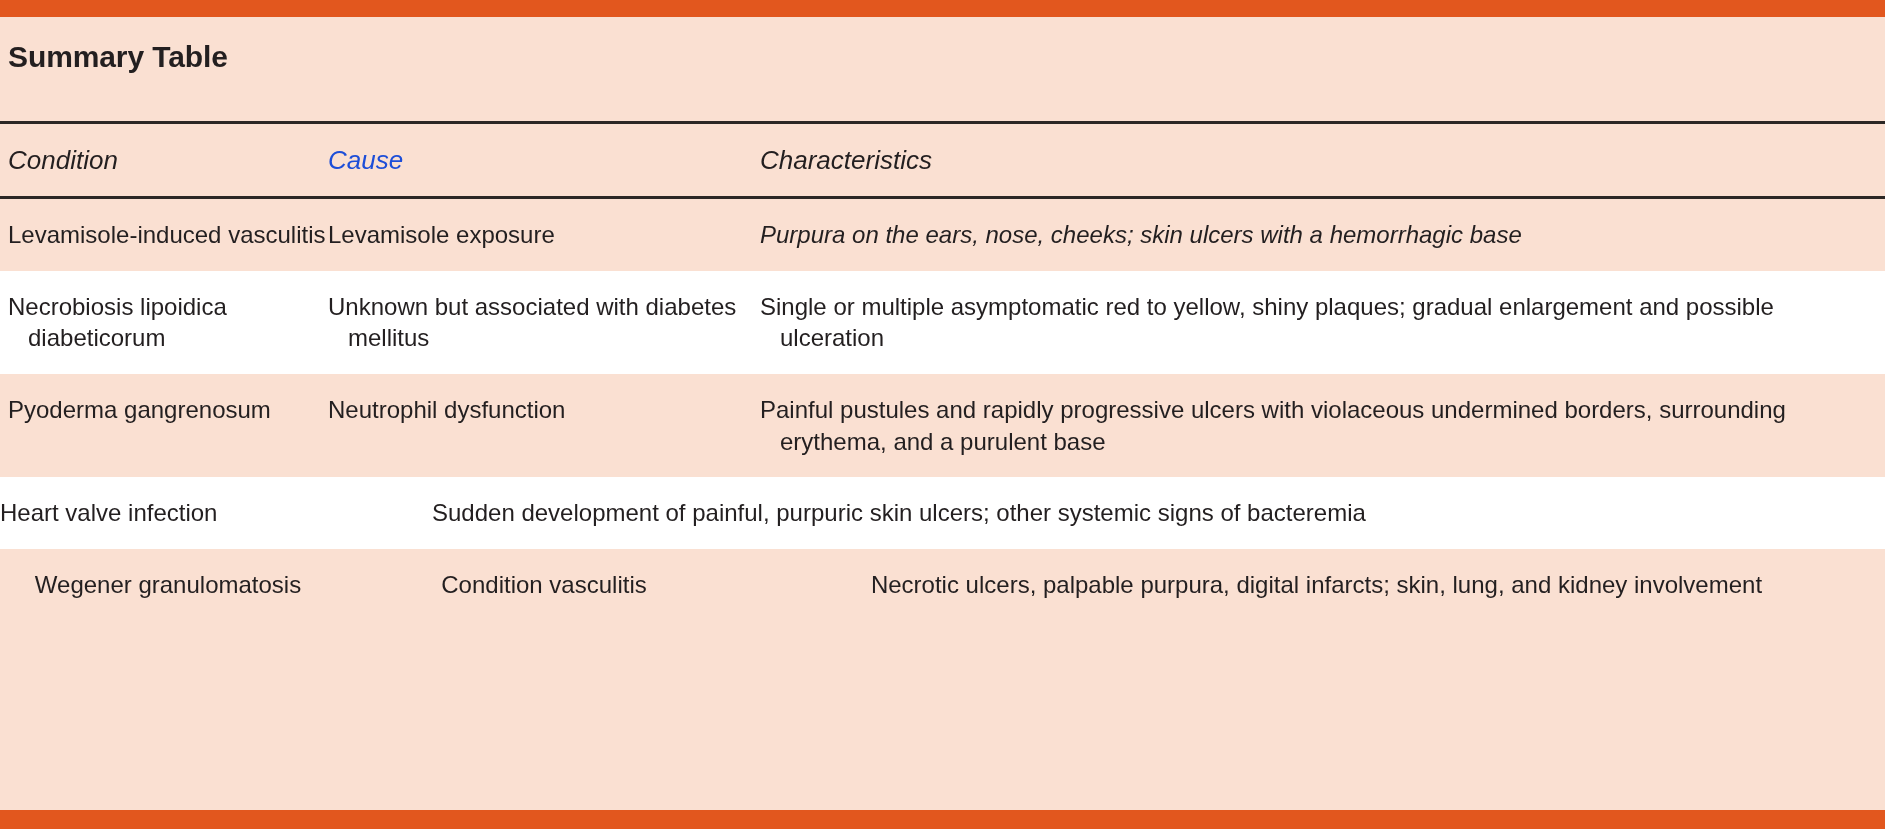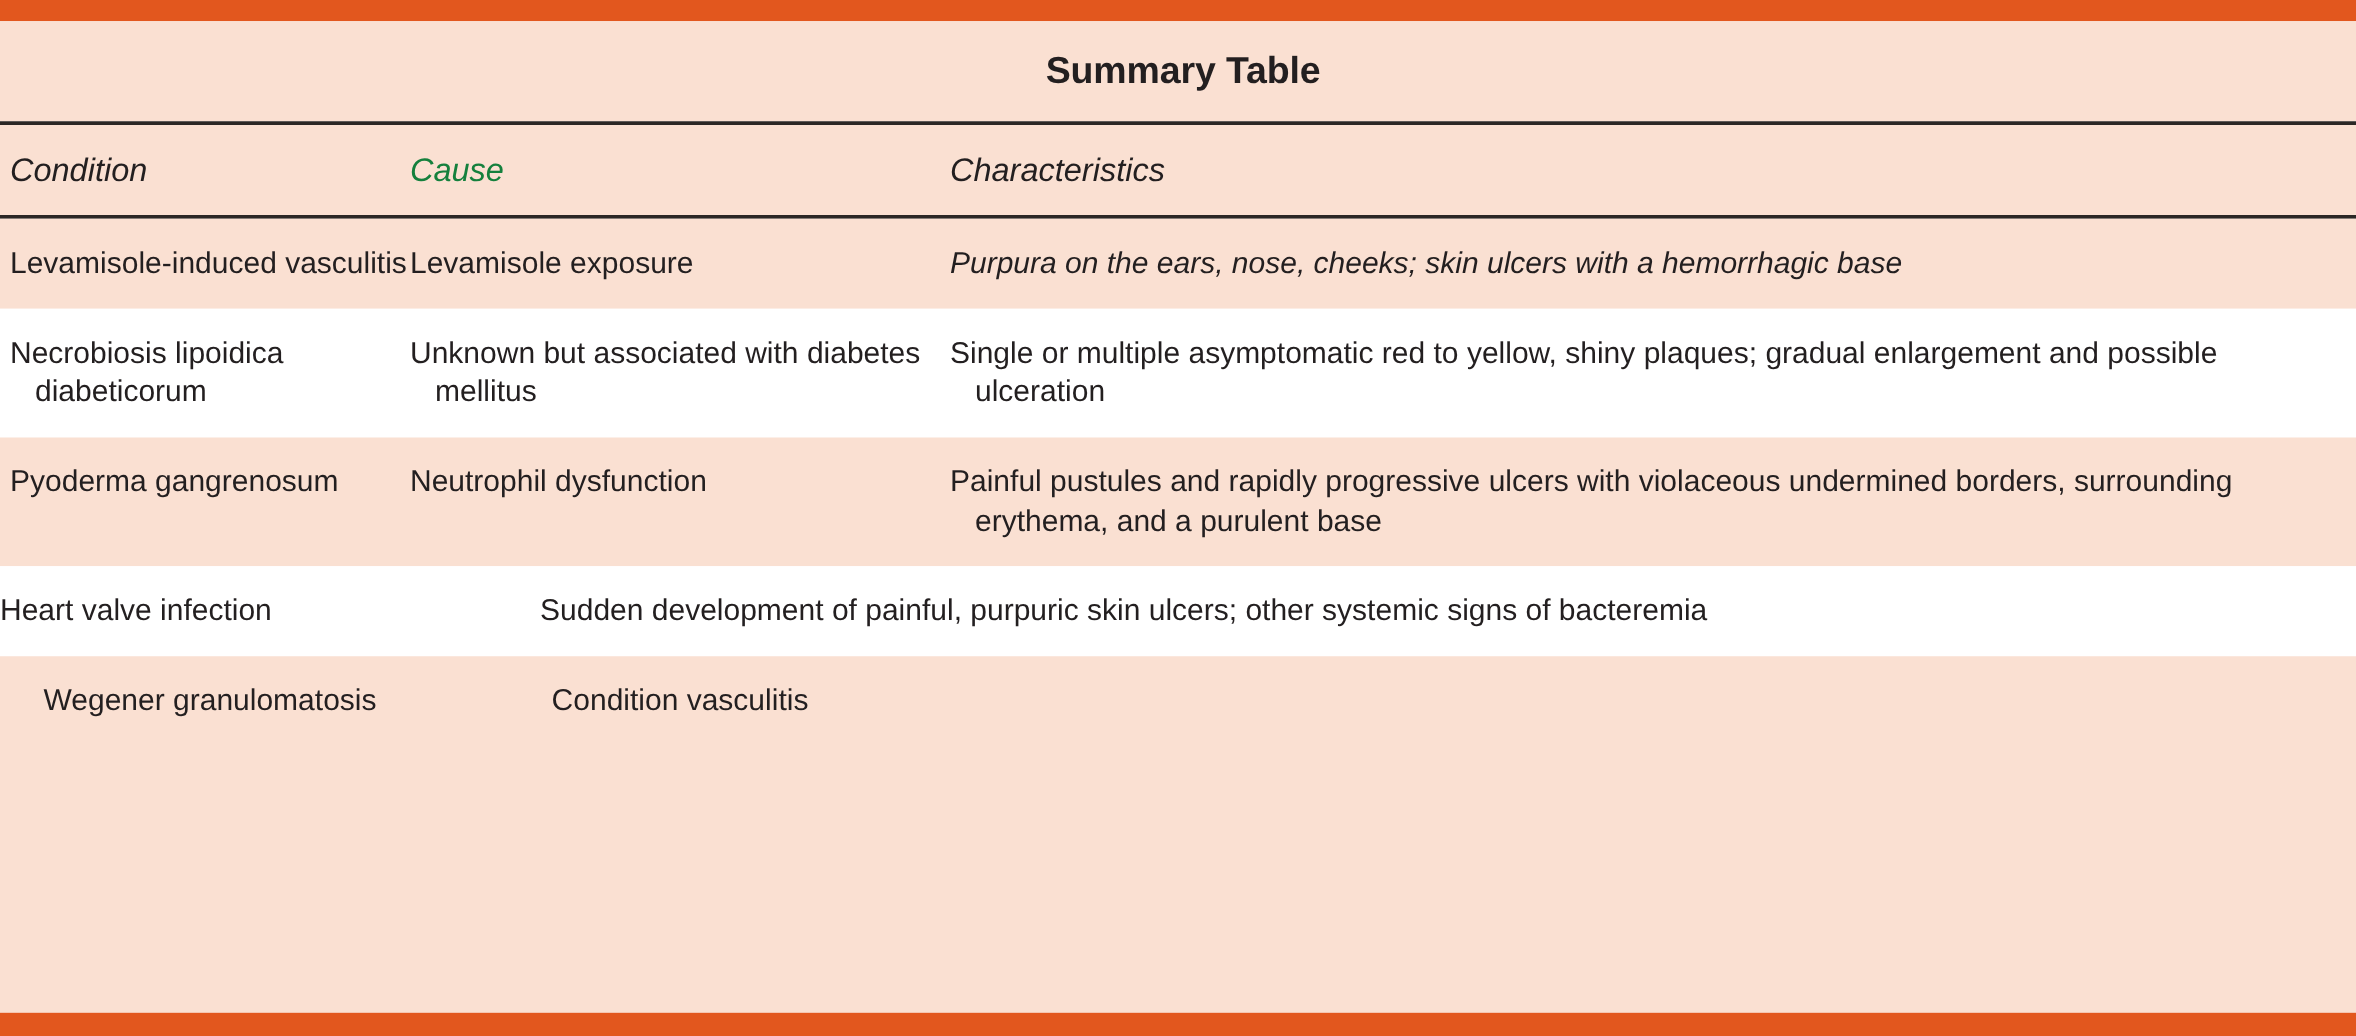--- a/index.html
+++ b/index.html
@@ -35,23 +35,22 @@
     flex: 1 1 auto;
     display: flex;
     flex-direction: column;
     position: relative;
   }
 
   .title-band {
     background: #fae0d2;
     padding: 24px 0 0 8px;
     flex: 0 0 auto;
-    height: 80px;
-    box-sizing: border-box;
-    text-align: center;
+    height: 104px;
+    box-sizing: border-box;
   }
   .title-text {
     font-size: 30px;
     font-weight: bold;
     color: #231f20;
     letter-spacing: -0.1px;
     line-height: 1.05;
     margin: 0;
   }
 
@@ -130,21 +129,21 @@
       <div class="title-text" style="color: rgb(35, 31, 32);">Summary Table</div>
     </div>
 
     <div class="hrule" style="background: rgb(43, 39, 37);"></div>
 
     <div class="colgroup header-row" style="background: rgb(250, 224, 210);">
       <div class="col-condition">
         <div class="cell" style="color: rgb(35, 31, 32);">Condition</div>
       </div>
       <div class="col-cause">
-        <div class="cell" style="color: #15803d;">Cause</div>
+        <div class="cell" style="color: #1d4ed8;">Cause</div>
       </div>
       <div class="col-characteristics">
         <div class="cell" style="color: rgb(35, 31, 32);">Characteristics</div>
       </div>
     </div>
 
     <div class="hrule" style="background: rgb(43, 39, 37);"></div>
 
     <div class="colgroup data-row shaded" style="background: rgb(250, 224, 210);">
       <div class="col-condition">
@@ -191,19 +190,22 @@
       </div>
     </div>
 
     <div class="colgroup data-row shaded" style="flex: 1 1 auto; background: rgb(250, 224, 210); text-align: center;">
       <div class="col-condition">
         <div class="cell" style="color: rgb(35, 31, 32);">Wegener granulomatosis</div>
       </div>
       <div class="col-cause">
         <div class="cell" style="color: rgb(35, 31, 32);">Condition vasculitis</div>
       </div>
+      <div class="col-characteristics">
+        <div class="cell" style="color: rgb(35, 31, 32);">Necrotic ulcers, palpable purpura, digital infarcts; skin, lung, and kidney involvement</div>
+      </div>
     </div>
 
   </div>
 
   <div class="rule-bar bottom" style="background: rgb(226, 87, 30);"></div>
 
 </div>
 
 </body></html>

